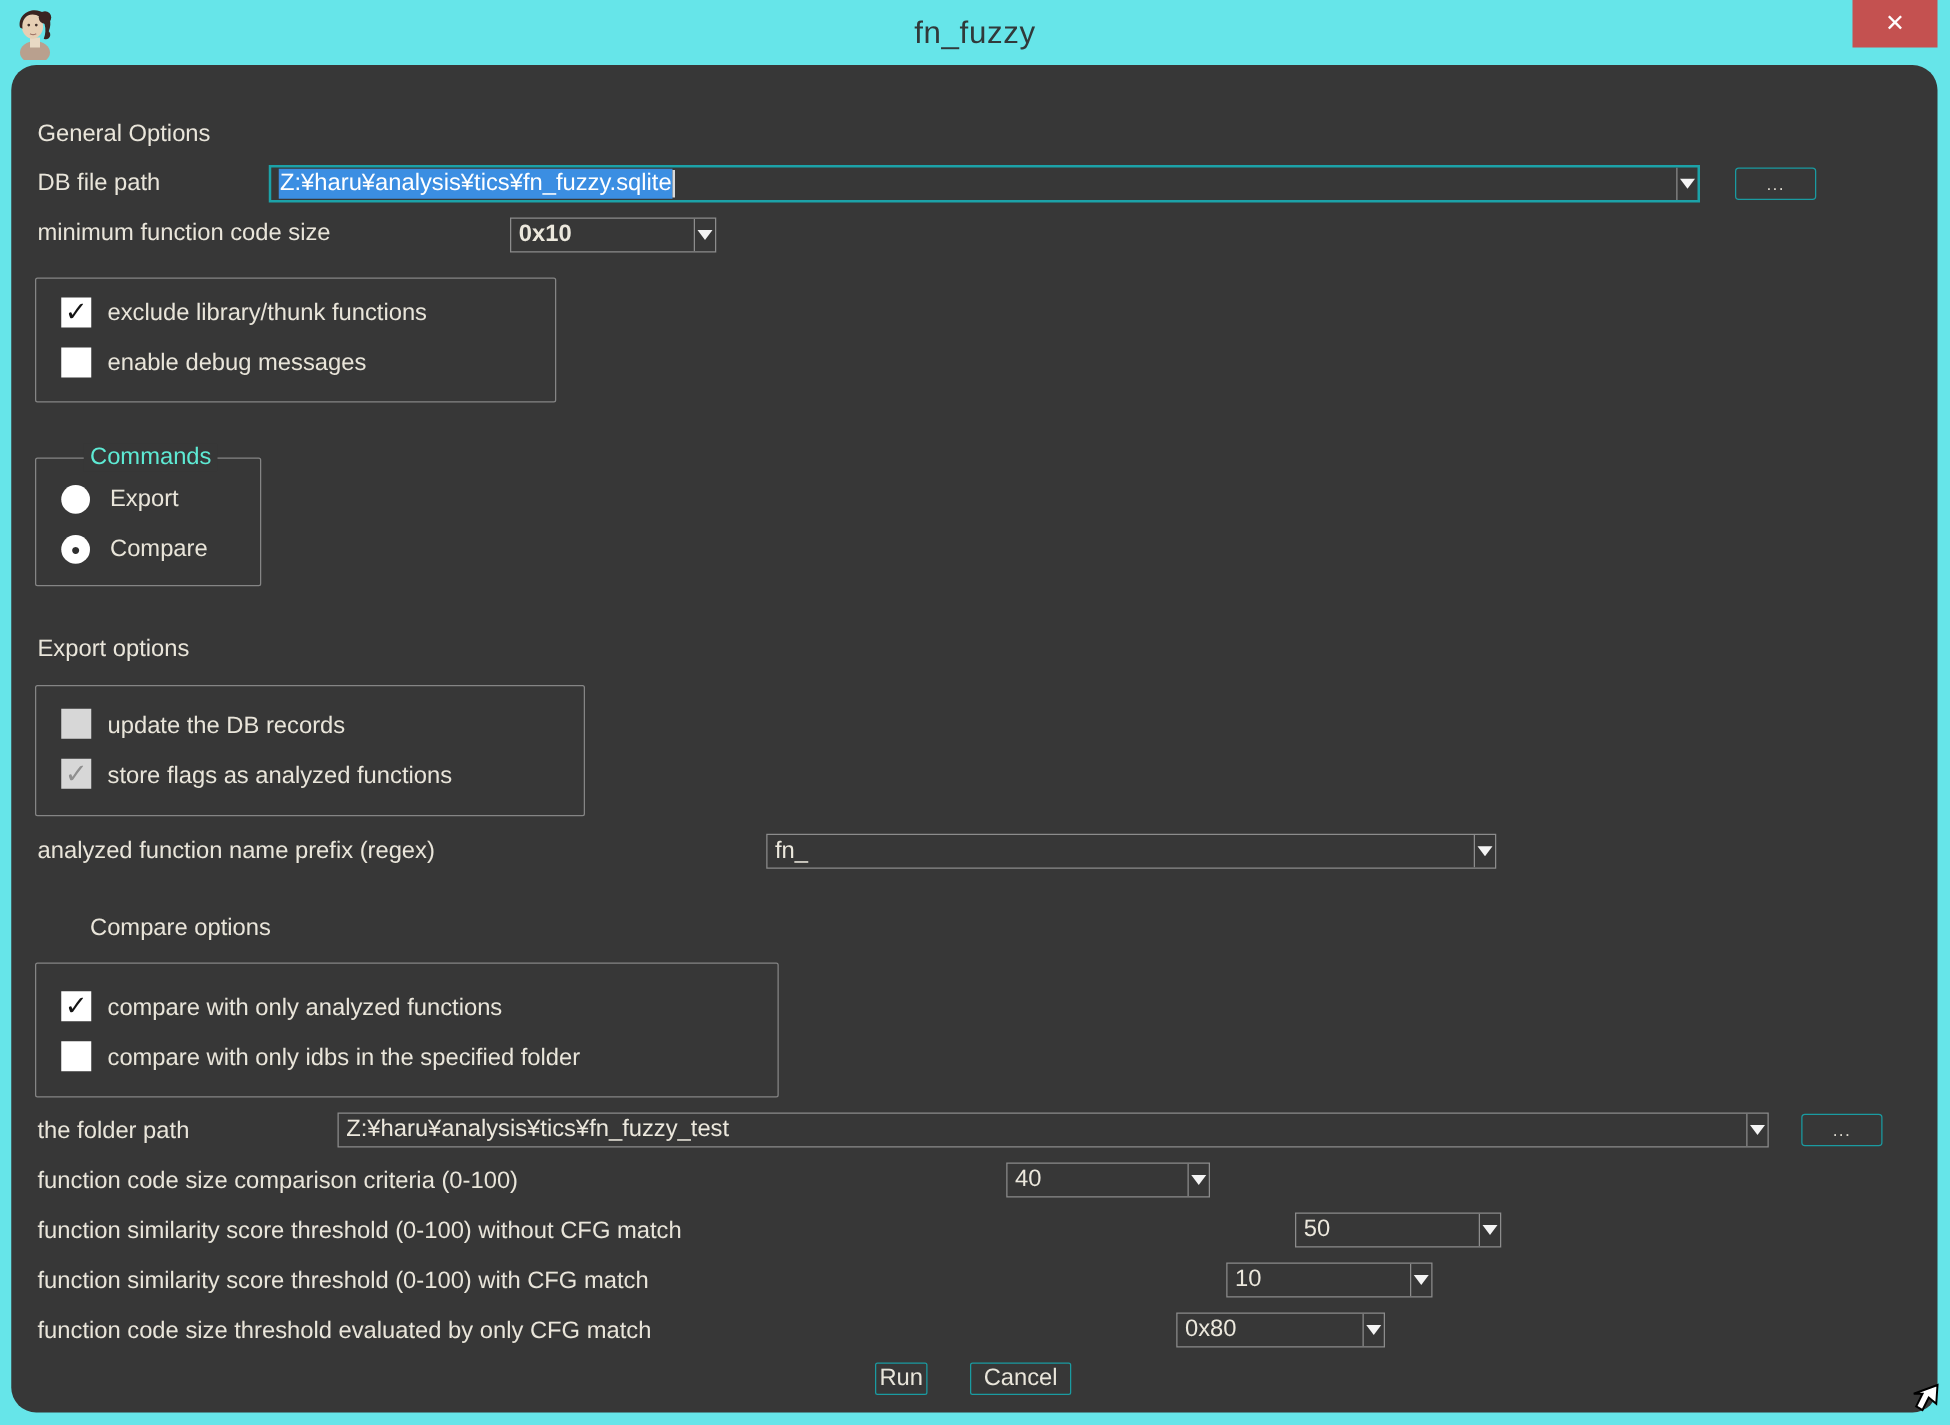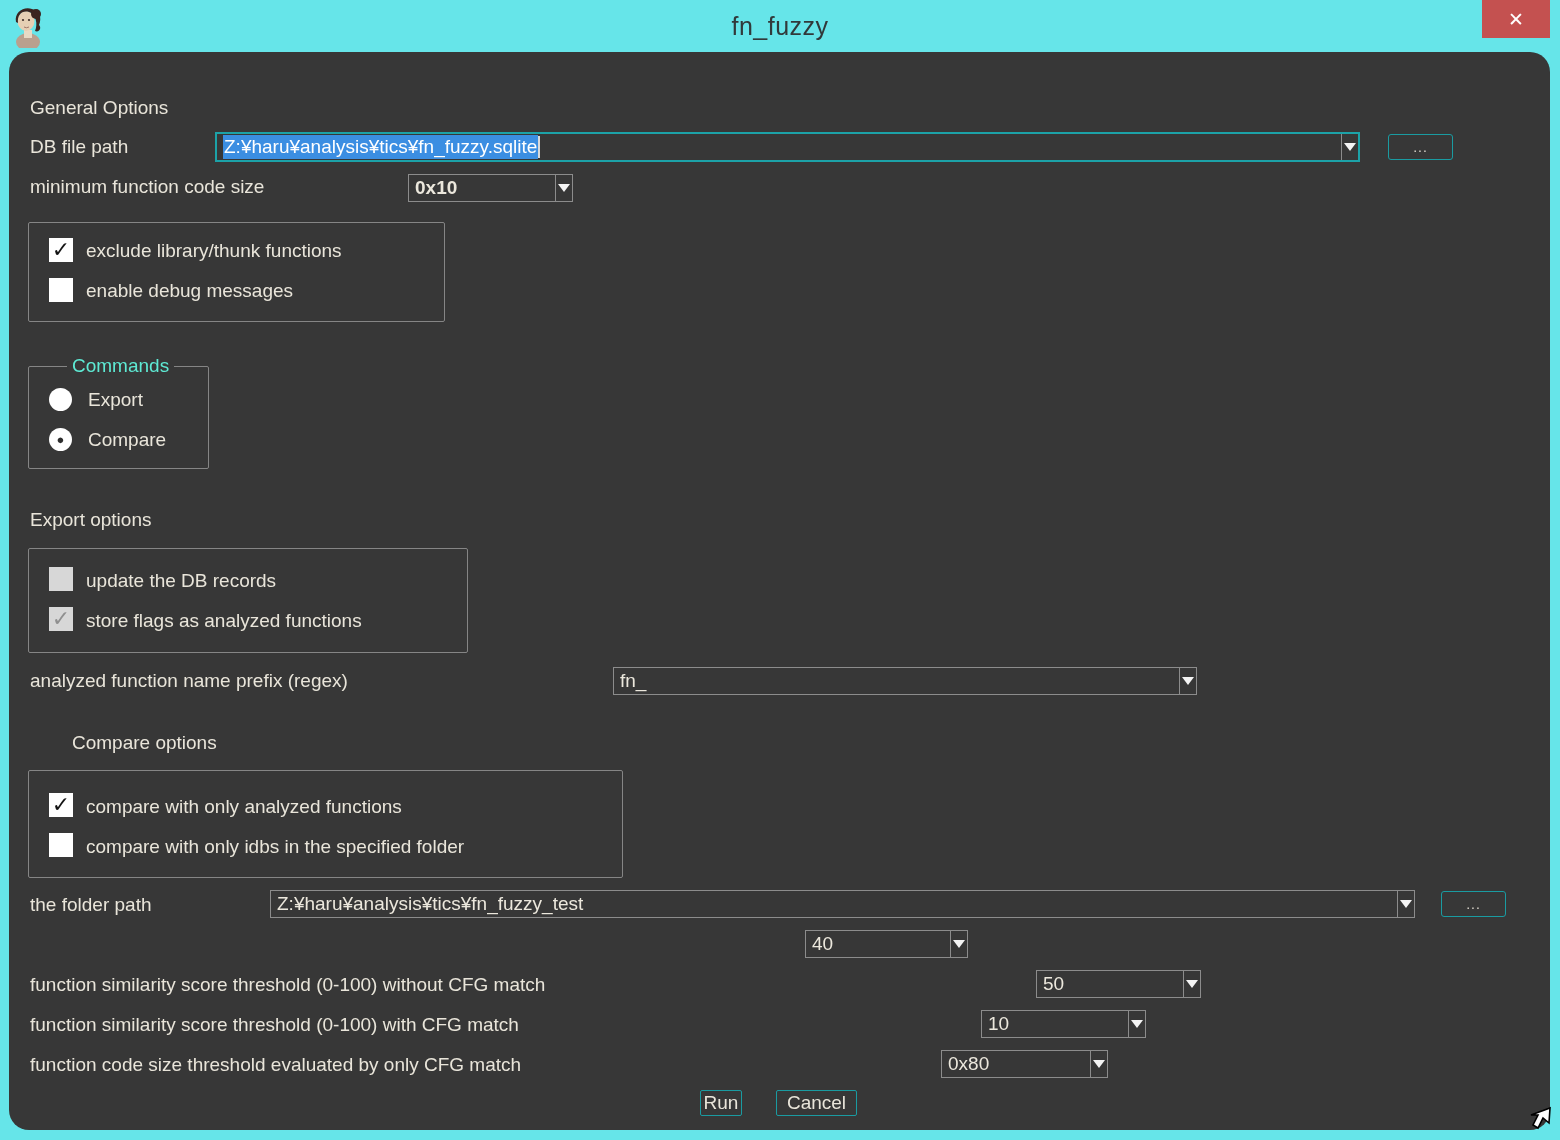--- a/index.html
+++ b/index.html
@@ -177,20 +177,21 @@
 
     <div class="lbl" style="left:21px;top:842px;">the folder path</div>
     <div class="combo" style="left:261px;top:838px;width:1145px;height:28px;">
       <span>Z:¥haru¥analysis¥tics¥fn_fuzzy_test</span>
       <span class="arrow-zone">
           <span class="tri"></span>
         </span>
     </div>
     <div class="browse-btn" style="left:1432px;top:839px;width:65px;height:26px;">...</div>
 
+    <div class="lbl" style="left:21px;top:882px;">function code size comparison criteria (0-100)</div>
     <div class="combo" style="left:756px;top:878px;width:163px;height:28px;margin-left:40px;">
       <span>40</span>
       <span class="arrow-zone">
           <span class="tri"></span>
         </span>
     </div>
 
     <div class="lbl" style="left:21px;top:922px;">function similarity score threshold (0-100) without CFG match</div>
     <div class="combo" style="left:1027px;top:918px;width:165px;height:28px;">
       <span>50</span>

